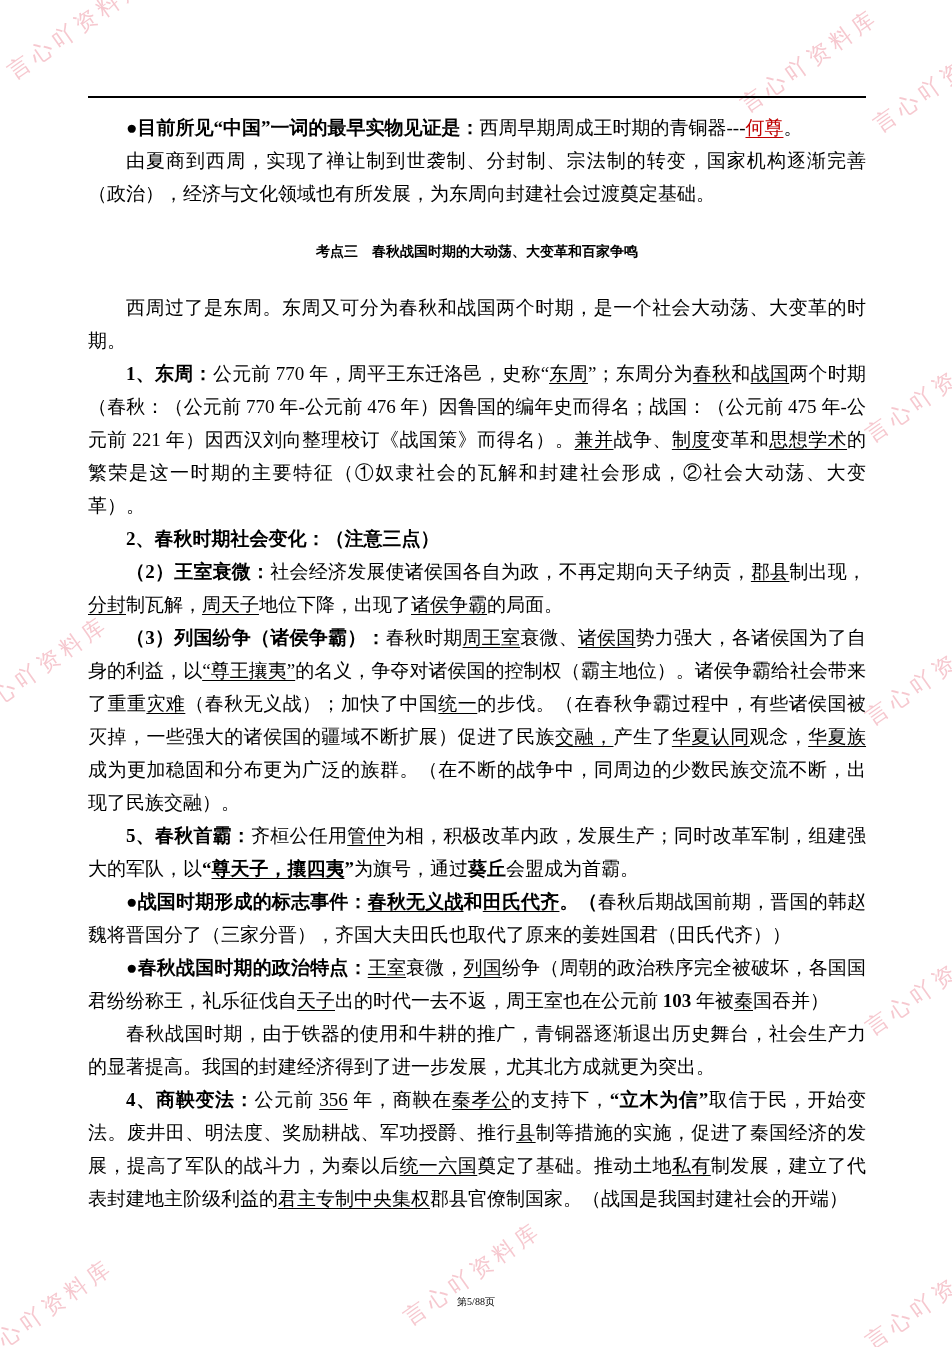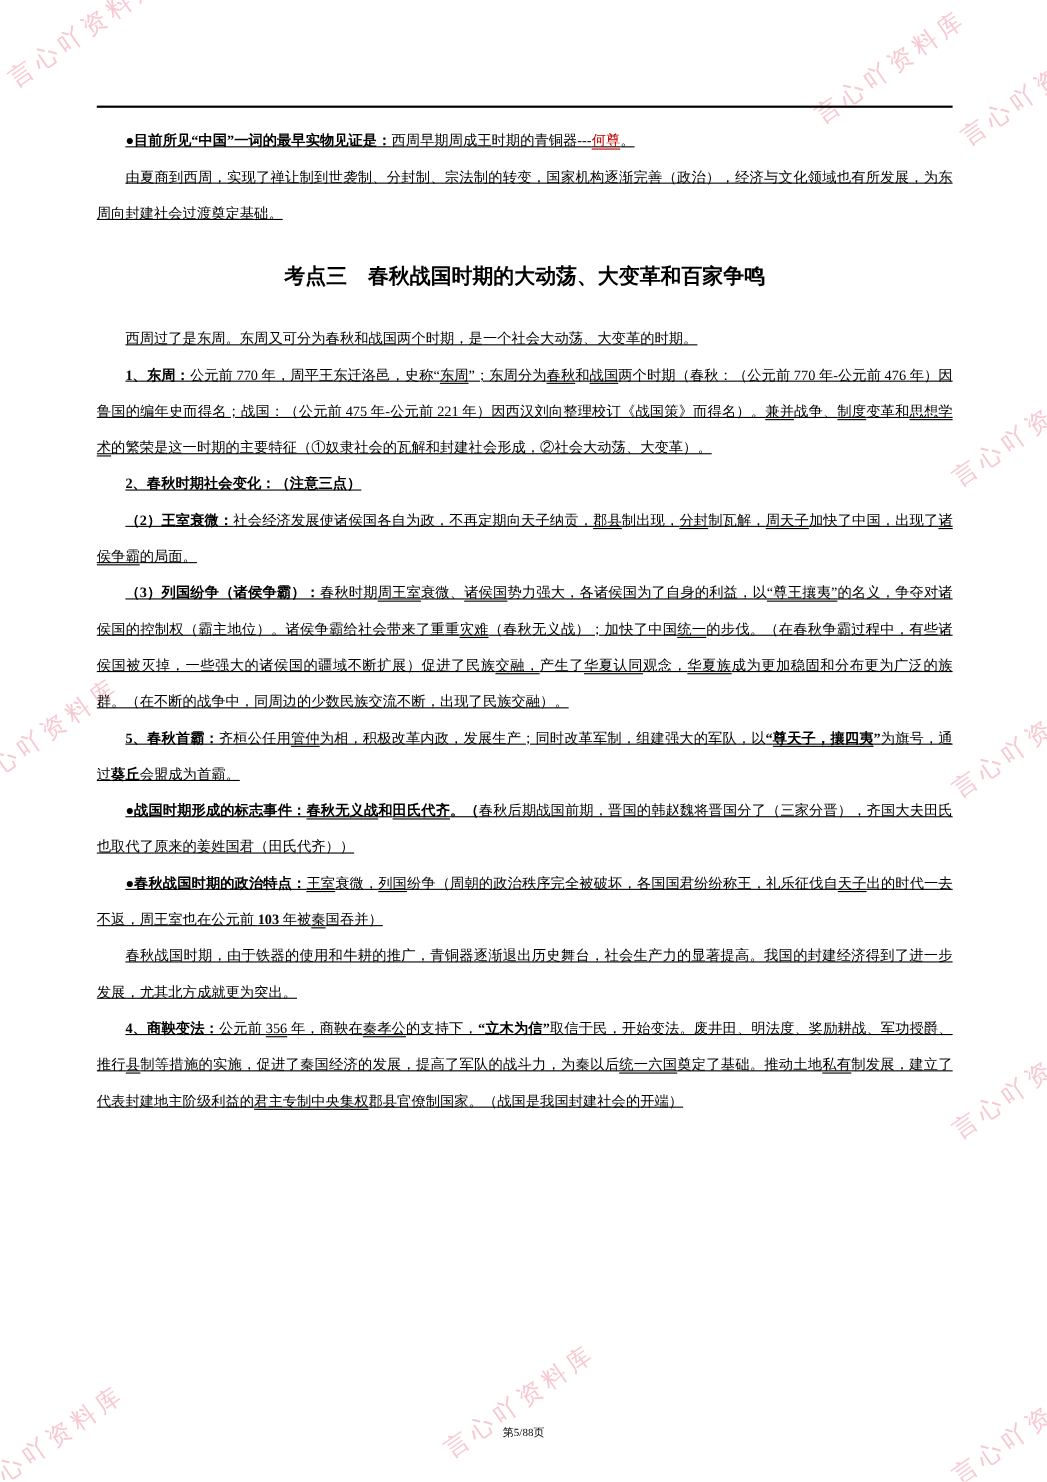--- a/index.html
+++ b/index.html
@@ -18,29 +18,28 @@
     left:88px; top:96px;
     width:778px;
     z-index:1;
   }
   .header-rule {
     border-top:2px solid #000000;
     height:0;
     margin-bottom:13px;
   }
   .para {
-    font-size:13px;
+    font-size:19px;
     line-height:33px;
     text-align:justify;
     text-indent:2em;
     word-break:break-all;
-    text-decoration:underline;
   }
   .heading {
-    font-size:19px;
+    font-size:14px;
     font-weight:bold;
     text-align:center;
     text-indent:0;
     line-height:33px;
     margin:25px 0 23px 0;
   }
   .b { font-weight:bold; }
   .u { text-decoration:underline; text-underline-offset:3px; }
   .footer {
     position:absolute;
@@ -90,21 +89,21 @@
 
   <div class="content">
     <div class="header-rule"></div>
     <div>
         <p class="para"><span class="b">●目前所见“中国”一词的最早实物见证是：</span><span>西周早期周成王时期的青铜器---</span><span class="u" style="color: rgb(192, 0, 0);">何尊</span><span>。</span></p>
         <p class="para"><span>由夏商到西周，实现了禅让制到世袭制、分封制、宗法制的转变，国家机构逐渐完善（政治），经济与文化领域也有所发展，为东周向封建社会过渡奠定基础。</span></p>
         <h2 class="heading"><span class="b">考点三　春秋战国时期的大动荡、大变革和百家争鸣</span></h2>
         <p class="para"><span>西周过了是东周。东周又可分为春秋和战国两个时期，是一个社会大动荡、大变革的时期。</span></p>
         <p class="para"><span class="b">1、东周：</span><span>公元前 770 年，周平王东迁洛邑，史称“</span><span class="u">东周</span><span>”；东周分为</span><span class="u">春秋</span><span>和</span><span class="u">战国</span><span>两个时期（春秋：（公元前 770 年-公元前 476 年）因鲁国的编年史而得名；战国：（公元前 475 年-公元前 221 年）因西汉刘向整理校订《战国策》而得名）。</span><span class="u">兼并</span><span>战争、</span><span class="u">制度</span><span>变革和</span><span class="u">思想学术</span><span>的繁荣是这一时期的主要特征（①奴隶社会的瓦解和封建社会形成，②社会大动荡、大变革）。</span></p>
         <p class="para"><span class="b">2、春秋时期社会变化：（注意三点）</span></p>
-        <p class="para"><span class="b">（2）王室衰微：</span><span>社会经济发展使诸侯国各自为政，不再定期向天子纳贡，</span><span class="u">郡县</span><span>制出现，</span><span class="u">分封</span><span>制瓦解，</span><span class="u">周天子</span><span>加快了中国，出现了</span><span class="u">诸侯争霸</span><span>的局面。</span></p>
+        <p class="para"><span class="b">（2）王室衰微：</span><span>社会经济发展使诸侯国各自为政，不再定期向天子纳贡，</span><span class="u">郡县</span><span>制出现，</span><span class="u">分封</span><span>制瓦解，</span><span class="u">周天子</span><span>地位下降，出现了</span><span class="u">诸侯争霸</span><span>的局面。</span></p>
         <p class="para"><span class="b">（3）列国纷争（诸侯争霸）：</span><span>春秋时期</span><span class="u">周王室</span><span>衰微、</span><span class="u">诸侯国</span><span>势力强大，各诸侯国为了自身的利益，以</span><span class="u">“尊王攘夷”</span><span>的名义，争夺对诸侯国的控制权（霸主地位）。诸侯争霸给社会带来了重重</span><span class="u">灾难</span><span>（春秋无义战）；加快了中国</span><span class="u">统一</span><span>的步伐。（在春秋争霸过程中，有些诸侯国被灭掉，一些强大的诸侯国的疆域不断扩展）促进了民族</span><span class="u">交融，</span><span>产生了</span><span class="u">华夏认同</span><span>观念，</span><span class="u">华夏族</span><span>成为更加稳固和分布更为广泛的族群。（在不断的战争中，同周边的少数民族交流不断，出现了民族交融）。</span></p>
         <p class="para"><span class="b">5、春秋首霸：</span><span>齐桓公任用</span><span class="u">管仲</span><span>为相，积极改革内政，发展生产；同时改革军制，组建强大的军队，以</span><span class="b">“</span><span class="b u">尊天子，攘四夷</span><span class="b">”</span><span>为旗号，通过</span><span class="b">葵丘</span><span>会盟成为首霸。</span></p>
         <p class="para"><span class="b">●战国时期形成的标志事件：</span><span class="b u">春秋无义战</span><span class="b">和</span><span class="b u">田氏代齐</span><span class="b">。（</span><span>春秋后期战国前期，晋国的韩赵魏将晋国分了（三家分晋），齐国大夫田氏也取代了原来的姜姓国君（田氏代齐））</span></p>
         <p class="para"><span class="b">●春秋战国时期的政治特点：</span><span class="u">王室</span><span>衰微，</span><span class="u">列国</span><span>纷争（周朝的政治秩序完全被破坏，各国国君纷纷称王，礼乐征伐自</span><span class="u">天子</span><span>出的时代一去不返，周王室也在公元前 </span><span class="b">103</span><span> 年被</span><span class="u">秦</span><span>国吞并）</span></p>
         <p class="para"><span>春秋战国时期，由于铁器的使用和牛耕的推广，青铜器逐渐退出历史舞台，社会生产力的显著提高。我国的封建经济得到了进一步发展，尤其北方成就更为突出。</span></p>
         <p class="para"><span class="b">4、商鞅变法：</span><span>公元前 </span><span class="u">356</span><span> 年，商鞅在</span><span class="u">秦孝公</span><span>的支持下，</span><span class="b">“立木为信”</span><span>取信于民，开始变法。废井田、明法度、奖励耕战、军功授爵、推行</span><span class="u">县</span><span>制等措施的实施，促进了秦国经济的发展，提高了军队的战斗力，为秦以后</span><span class="u">统一六国</span><span>奠定了基础。推动土地</span><span class="u">私有</span><span>制发展，建立了代表封建地主阶级利益的</span><span class="u">君主专制中央集权</span><span>郡县官僚制国家。（战国是我国封建社会的开端）</span></p>
       </div>
   </div>
 
   <div class="footer">第5/88页</div>

